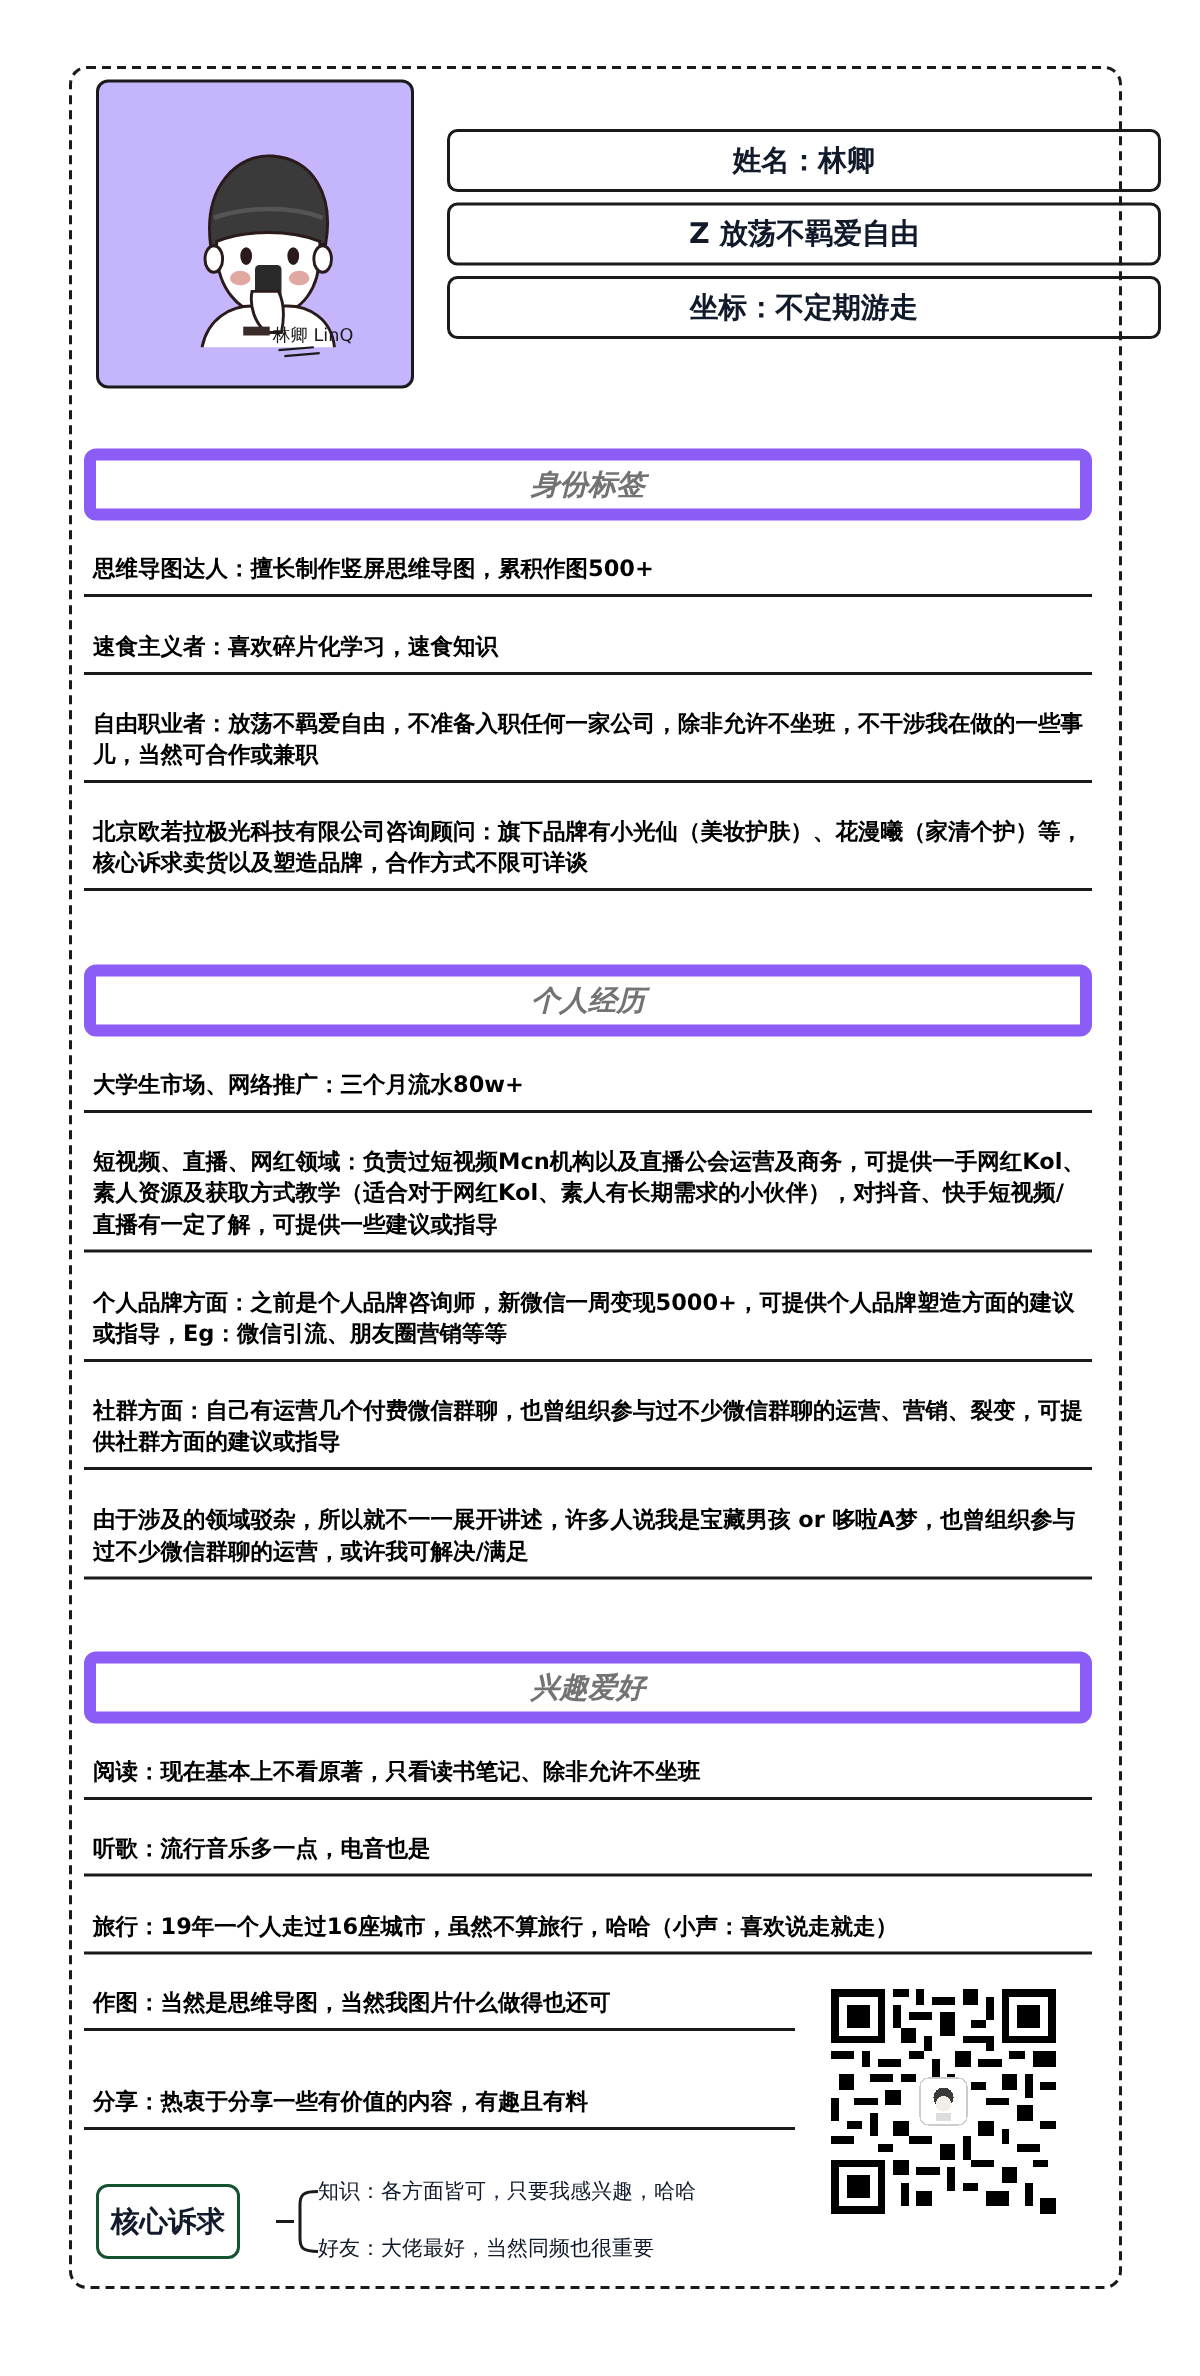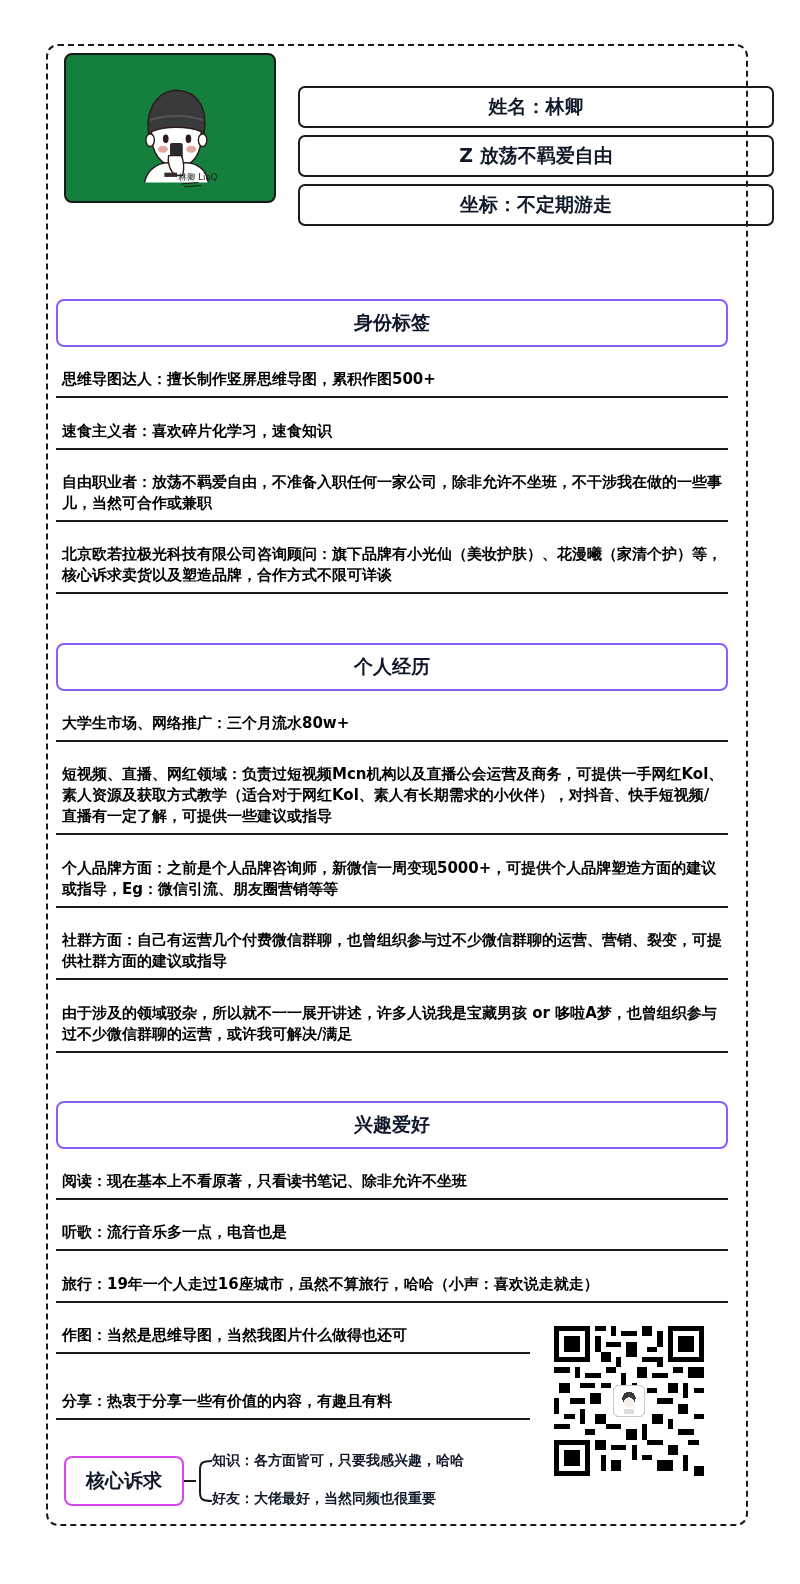--- a/index.html
+++ b/index.html
@@ -13,47 +13,48 @@
     .frame {
       position: absolute;
       left: 46px; top: 44px;
       width: 702px; height: 1482px;
       border: 2px dashed #1a1a1a;
       border-radius: 12px;
     }
     .avatar-box {
       position: absolute;
       left: 64px; top: 53px;
-      width: 212px; height: 150px;
+      width: 212px; height: 206px;
       border: 2px solid #1a1a1a;
       border-radius: 8px;
-      background: #15803d;
+      background: #c4b5fd;
       overflow: hidden;
       text-align: right;
     }
     .avatar-box svg { width: 100%; height: 100%; display: block; }
     .info-pill {
       position: absolute;
       left: 298px; width: 476px; height: 42px;
       border: 2px solid #1a1a1a;
       border-radius: 7px;
       display: flex; align-items: center; justify-content: center;
       font-weight: bold;
       font-size: 19px;
       color: #111a2a;
     }
     .section-header {
       position: absolute;
       left: 56px; width: 672px; height: 48px;
-      border: 2px solid #8b5cf6;
+      border: 8px solid #8b5cf6;
       border-radius: 8px;
       display: flex; align-items: center; justify-content: center;
       font-weight: bold;
       font-size: 19px;
-      color: #0f172a;
+      color: #737373;
+      font-style: italic;
     }
     .row {
       position: absolute;
       left: 56px; width: 672px;
       border-bottom: 2px solid #1a1a1a;
       font-weight: bold;
       font-size: 15px;
       line-height: 21px;
       color: #000000;
       padding: 0 4px 6px 6px;
@@ -62,38 +63,38 @@
     .row.short { width: 474px; }
     .qr {
       position: absolute;
       left: 553px; top: 1326px;
       width: 152px; height: 150px;
     }
     .qr svg { width: 100%; height: 100%; display: block; }
     .core-box {
       position: absolute;
       left: 64px; top: 1456px;
-      width: 120px; height: 50px;
-      border: 2px solid #d946ef;
+      width: 96px; height: 50px;
+      border: 2px solid #14532d;
       border-radius: 8px;
       display: flex; align-items: center; justify-content: center;
       font-weight: bold; font-size: 19px;
       color: #111a2a;
       text-align: right;
     }
     .bracket {
       position: absolute;
       left: 184px; top: 1458px;
       width: 30px; height: 46px;
     }
     .bracket svg { width: 100%; height: 100%; display: block; }
     .core-item {
       position: absolute;
       left: 212px;
-      font-weight: bold; font-size: 14px;
+      font-weight: normal; font-size: 14px;
       color: #111a2a;
       white-space: nowrap;
     }
   </style>
 </head>
 <body>
 
 <div class="frame"></div>
 
 <div class="avatar-box">

